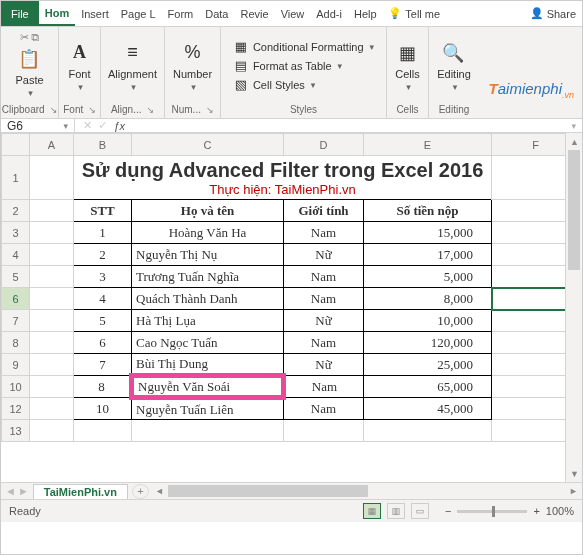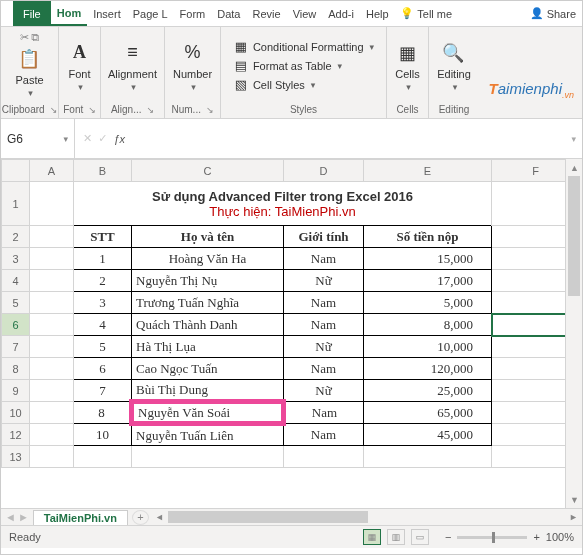--- a/index.html
+++ b/index.html
@@ -1,21 +1,21 @@
 <!DOCTYPE html>
 <html><head>
 <meta charset="utf-8">
 <style>
 * { box-sizing: border-box; margin: 0; padding: 0; font-family: "Segoe UI", sans-serif; }
 body { width: 583px; height: 555px; background: #fff; overflow: hidden; font-size: 12px; color: #333; border: 1px solid #ccc; }
 
 
 .tabs { display: flex; background: #fff; border-bottom: 1px solid #d4d4d4; height: 26px; align-items: stretch; }
 .tab { padding: 4px 6px 4px 6px; font-size: 11px; color: #444; border-right: none; display: flex; align-items: center; cursor: pointer; white-space: nowrap; overflow: hidden; }
-.tab.file { background: #217346; color: #fff; padding: 4px 10px; margin-left: 12px; }
+.tab.file { background: #217346; color: #fff; padding: 4px 10px; }
 .tab.active { border-bottom: 2px solid #217346; color: #217346; font-weight: 600; }
 .tab.right { margin-left: auto; }
 .tab .ico { margin-right: 3px; }
 
 
 .ribbon { display: flex; background: #f3f2f1; border-bottom: 1px solid #d4d4d4; height: 92px; position: relative; }
 .group { border-right: 1px solid #d4d4d4; display: flex; flex-direction: column; padding: 2px 4px 0 4px; }
 .group-body { flex: 1; display: flex; align-items: center; justify-content: center; gap: 4px; }
 .group-label { font-size: 10px; color: #666; text-align: center; padding: 2px 0 3px 0; display: flex; justify-content: center; align-items: center; gap: 5px; }
 .group-label .launcher { font-size: 9px; color: #888; }
@@ -23,21 +23,21 @@
 .big-btn .glyph { width: 26px; height: 26px; display: flex; align-items: center; justify-content: center; font-size: 18px; }
 .small-row { display: flex; align-items: center; gap: 4px; font-size: 11px; padding: 1px 2px; cursor: pointer; white-space: nowrap; }
 .small-row .glyph { width: 16px; height: 16px; display: inline-flex; align-items: center; justify-content: center; font-size: 13px; }
 .stack { display: flex; flex-direction: column; gap: 1px; }
 .dd { font-size: 9px; color: #666; margin-left: 2px; }
 .logo { position: absolute; right: 8px; bottom: 18px; font-size: 15px; font-style: italic; color: #2e75b6; }
 .logo .t { color: #ed7d31; font-weight: bold; }
 .logo sub { font-size: 9px; color: #ed7d31; }
 
 
-.fbar { display: flex; align-items: center; height: 40px; border-bottom: 1px solid #d4d4d4; background: #fff; }
+.fbar { display: flex; align-items: center; height: 14px; border-bottom: 1px solid #d4d4d4; background: #fff; }
 .namebox { width: 74px; border-right: 1px solid #d4d4d4; padding: 0 6px; font-size: 12px; display: flex; align-items: center; justify-content: space-between; height: 100%; }
 .namebox .dd { color: #888; }
 .fxbtns { display: flex; gap: 6px; padding: 0 8px; color: #aaa; font-size: 11px; align-items: center; }
 .fxarea { flex: 1; padding: 0 6px; }
 
 
 .grid-wrap { position: relative; height: 366px; overflow: hidden; }
 .grid { border-collapse: collapse; table-layout: fixed; }
 .grid th, .grid td { border: 1px solid #d4d4d4; font-size: 13px; height: 22px; overflow: hidden; }
 .grid thead th { background: #f3f2f1; color: #666; font-weight: normal; font-size: 11px; text-align: center; }
@@ -230,21 +230,21 @@
           <th class="colD">D</th>
           <th class="colE">E</th>
           <th class="colF">F</th>
         </tr>
       </thead>
       <tbody>
         <tr class="r1" style="height: 44px;">
           <td class="rowhdr">1</td>
           <td></td>
           <td colspan="4" class="content" style="font-family:'Times New Roman',serif;text-align:center;border:none">
-            <div style="font-size:13px;font-weight:bold">Sử dụng Advanced Filter trong Excel 2016</div>
+            <div style="font-size:20px;font-weight:bold">Sử dụng Advanced Filter trong Excel 2016</div>
             <div class="subtitle">Thực hiện: TaiMienPhi.vn</div>
           </td>
           <td></td>
         </tr>
         <tr class="r2">
           <td class="rowhdr">2</td>
           <td></td>
           <td class="content" style="font-family:'Times New Roman',serif;font-weight:bold;text-align:center;border:1px solid #000">STT</td>
           <td class="content" style="font-family:'Times New Roman',serif;font-weight:bold;text-align:center;border:1px solid #000">Họ và tên</td>
           <td class="content" style="font-family:'Times New Roman',serif;font-weight:bold;text-align:center;border:1px solid #000">Giới tính</td>

